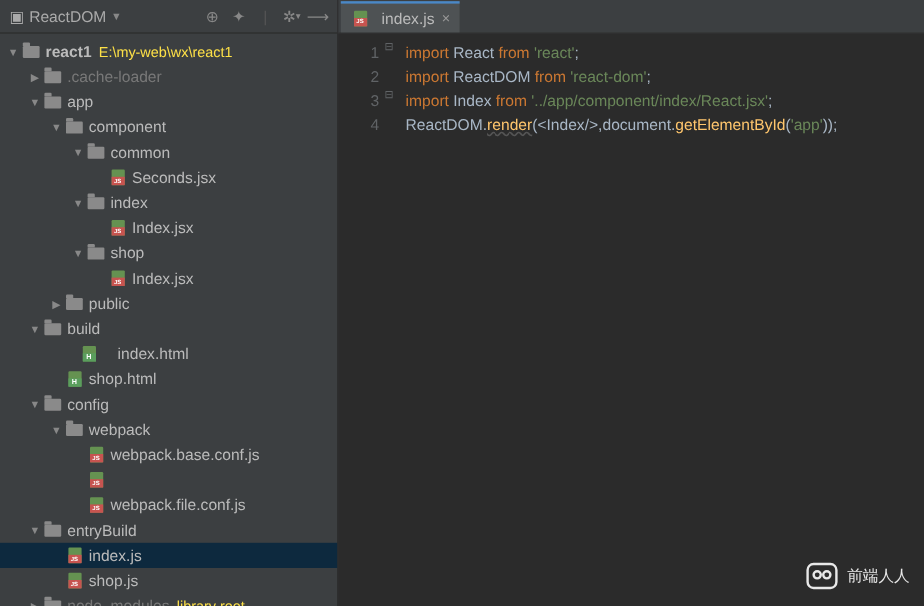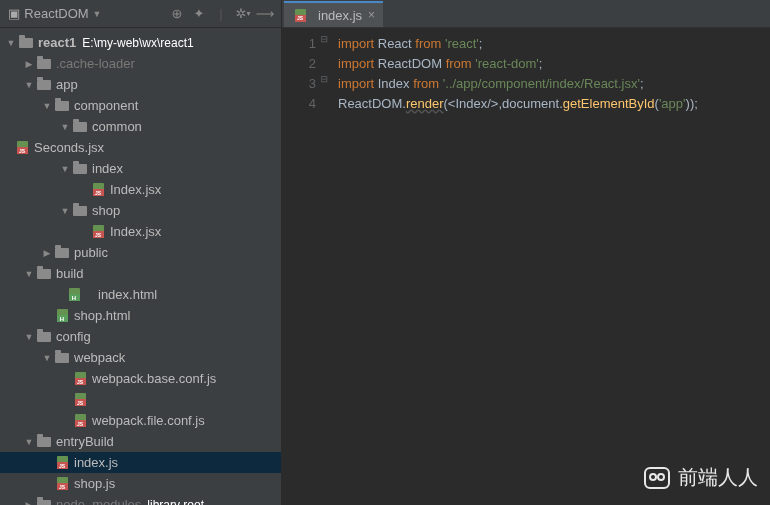--- a/index.html
+++ b/index.html
@@ -18,39 +18,39 @@
 .ic-folder{width:14px;height:10px;background:#8a8a8a;border-radius:1px;position:relative}
 .ic-folder::before{content:"";position:absolute;top:-3px;left:0;width:6px;height:3px;background:#8a8a8a;border-radius:1px 1px 0 0}
 .ic-file{width:11px;height:13px;background:#c5c5c5;position:relative;border-radius:1px}
 .ic-file::after{content:"";position:absolute;bottom:0;left:0;right:0;height:7px;font-size:6px;font-weight:bold;color:#fff;display:flex;align-items:center;justify-content:center}
 .ic-js{background:#659251}
 .ic-js::after{content:"JS";background:#c75450;font-size:5px}
 .ic-html{background:#659251}
 .ic-html::after{content:"H";background:#5a9e5d;font-size:6px}
 .lbl{color:#bbb}
 .lbl.dim{color:#787878}
-.path{color:#ffffff;margin-left:6px;font-size:12px}
+.path{color:#fde047;margin-left:6px;font-size:12px}
 .main{flex:1;display:flex;flex-direction:column;background:#2b2b2b}
 .tabs{height:28px;background:#3c3f41;display:flex;align-items:flex-end;border-bottom:1px solid #323232}
 .tab{height:26px;background:#515658;display:flex;align-items:center;padding:0 8px;gap:6px;border-top:2px solid #515658;margin-left:2px}
 .tab.active{background:#4e5254;border-top:2px solid #4a88c7}
 .tab-close{color:#999;font-size:12px;cursor:pointer}
 .editor{flex:1;display:flex;background:#2b2b2b;font-family:Consolas,Monaco,monospace;font-size:13px}
 .gutter{width:48px;text-align:right;padding:6px 14px 0 0;color:#606366;user-select:none;position:relative}
 .gutter .ln{height:20px;line-height:20px}
 .fold{position:absolute;right:2px;width:10px;color:#606366;font-size:9px}
 .code{flex:1;padding:6px 0 0 8px}
 .cl{height:20px;line-height:20px;white-space:pre}
 .k{color:#cc7832}
 .s{color:#6a8759}
 .d{color:#a9b7c6}
 .fn{color:#ffc66d}
 .p{color:#a9b7c6}
 .u{text-decoration:underline;text-decoration-style:wavy;text-decoration-color:#555}
-.watermark{position:absolute;right:12px;bottom:14px;display:flex;align-items:center;gap:8px;color:#e8e8e8;font-size:20px;font-weight:500;pointer-events:none}
+.watermark{position:absolute;right:12px;bottom:14px;display:flex;align-items:center;gap:8px;color:#e8e8e8;font-size:13px;font-weight:500;pointer-events:none}
 .wm-ic{width:26px;height:22px;border:2px solid #e8e8e8;border-radius:6px;position:relative}
 .wm-ic::before,.wm-ic::after{content:"";position:absolute;border:2px solid #e8e8e8;border-radius:50%}
 .wm-ic::before{width:4px;height:4px;left:3px;top:4px}
 .wm-ic::after{width:4px;height:4px;right:3px;top:4px}
 </style>
 </head>
 <body>
 
 <div class="app">
   <div class="sidebar">
@@ -98,21 +98,21 @@
           </span>
           <span class="lbl">component</span>
         </div>
         <div class="row" style="padding-left: 58px;">
           <span class="chev">▼</span>
           <span class="ic">
             <span class="ic-folder"></span>
           </span>
           <span class="lbl">common</span>
         </div>
-        <div class="row" style="">
+        <div class="row" style="padding-left: 76px;">
           <span class="chev"></span>
           <span class="ic">
             <span class="ic-file ic-js"></span>
           </span>
           <span class="lbl">Seconds.jsx</span>
         </div>
         <div class="row" style="padding-left: 58px;">
           <span class="chev">▼</span>
           <span class="ic">
             <span class="ic-folder"></span>

